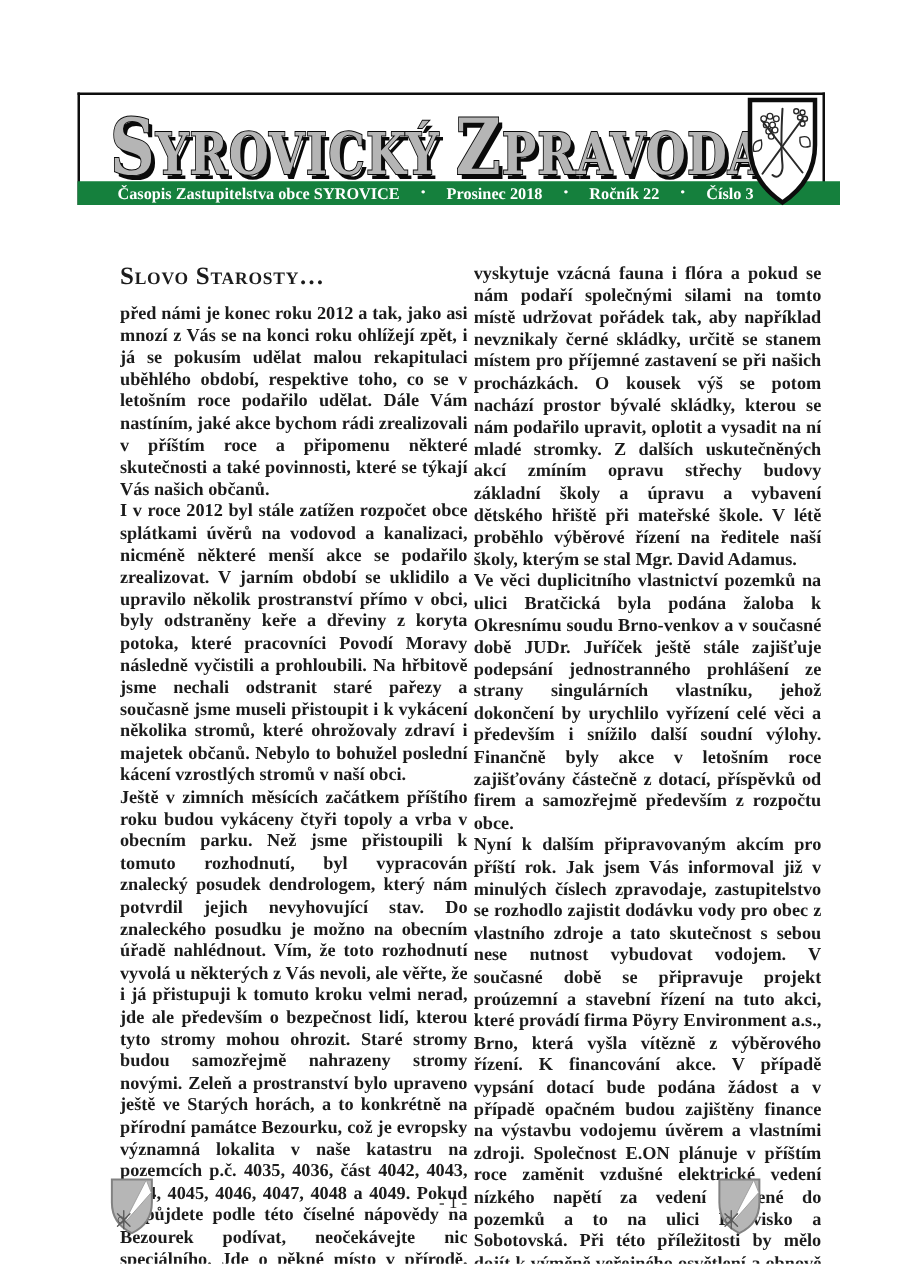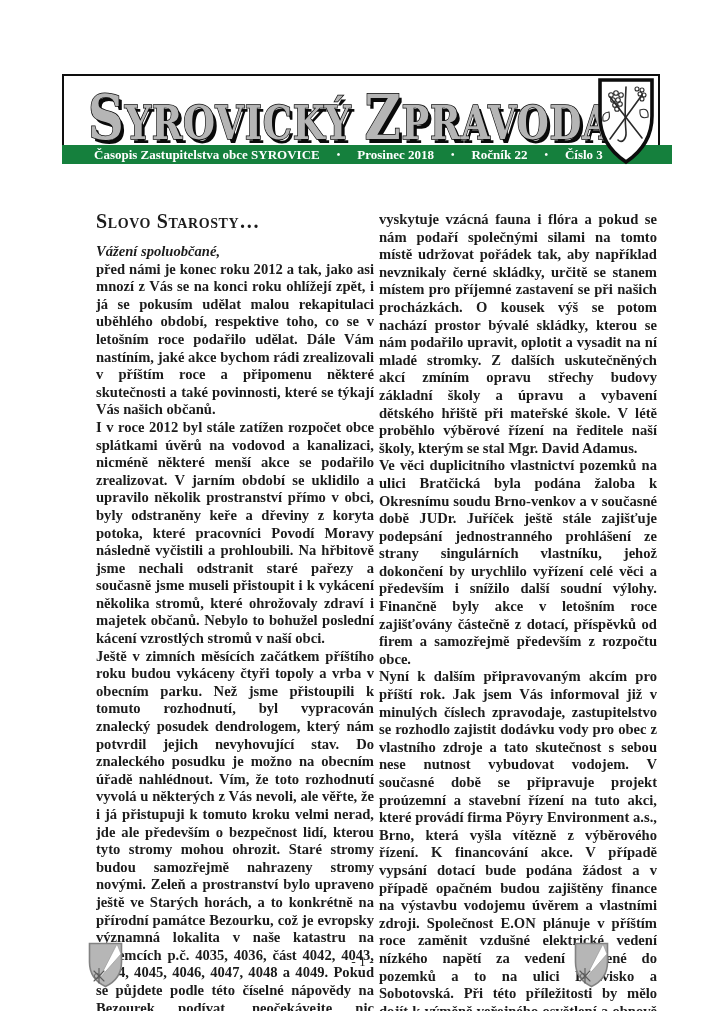--- a/index.html
+++ b/index.html
@@ -164,21 +164,20 @@
           <circle cx="46" cy="23" r="2"></circle>
         <path d="M44,34 q9,-3 8,7 q-9,3 -8,-7 Z"></path>
         <path d="M13,36 q-8,1 -6,9 q8,1 6,-9 Z"></path>
       </g>
     </svg>
   </div>
 
   <div class="columns">
     <div class="col">
       <h2 class="article-heading">Slovo Starosty…</h2>
-      <p class="salutation">Vážení spoluobčané,</p>
       <p>před námi je konec roku 2012 a tak, jako asi mnozí z Vás se na konci roku ohlížejí zpět, i já se pokusím udělat malou rekapitulaci uběhlého období, respektive toho, co se v letošním roce podařilo udělat. Dále Vám nastíním, jaké akce bychom rádi zrealizovali v příštím roce a připomenu některé skutečnosti a také povinnosti, které se týkají Vás našich občanů.</p>
       <p>I v roce 2012 byl stále zatížen rozpočet obce splátkami úvěrů na vodovod a kanalizaci, nicméně některé menší akce se podařilo zrealizovat. V jarním období se uklidilo a upravilo několik prostranství přímo v obci, byly odstraněny keře a dřeviny z koryta potoka, které pracovníci Povodí Moravy následně vyčistili a prohloubili. Na hřbitově jsme nechali odstranit staré pařezy a současně jsme museli přistoupit i k vykácení několika stromů, které ohrožovaly zdraví i majetek občanů. Nebylo to bohužel poslední kácení vzrostlých stromů v naší obci.</p>
       <p>Ještě v zimních měsících začátkem příštího roku budou vykáceny čtyři topoly a vrba v obecním parku. Než jsme přistoupili k tomuto rozhodnutí, byl vypracován znalecký posudek dendrologem, který nám potvrdil jejich nevyhovující stav. Do znaleckého posudku je možno na obecním úřadě nahlédnout. Vím, že toto rozhodnutí vyvolá u některých z Vás nevoli, ale věřte, že i já přistupuji k tomuto kroku velmi nerad, jde ale především o bezpečnost lidí, kterou tyto stromy mohou ohrozit. Staré stromy budou samozřejmě nahrazeny stromy novými. Zeleň a prostranství bylo upraveno ještě ve Starých horách, a to konkrétně na přírodní památce Bezourku, což je evropsky významná lokalita v naše katastru na pozemcích p.č. 4035, 4036, část 4042, 4043, 4044, 4045, 4046, 4047, 4048 a 4049. Pokud se půjdete podle této číselné nápovědy na Bezourek podívat, neočekávejte nic speciálního. Jde o pěkné místo v přírodě, kde se</p>
     </div>
     <div class="col">
       <p>vyskytuje vzácná fauna i flóra a pokud se nám podaří společnými silami na tomto místě udržovat pořádek tak, aby například nevznikaly černé skládky, určitě se stanem místem pro příjemné zastavení se při našich procházkách. O kousek výš se potom nachází prostor bývalé skládky, kterou se nám podařilo upravit, oplotit a vysadit na ní mladé stromky. Z dalších uskutečněných akcí zmíním opravu střechy budovy základní školy a úpravu a vybavení dětského hřiště při mateřské škole. V létě proběhlo výběrové řízení na ředitele naší školy, kterým se stal Mgr. David Adamus.</p>
       <p>Ve věci duplicitního vlastnictví pozemků na ulici Bratčická byla podána žaloba k Okresnímu soudu Brno-venkov a v současné době JUDr. Juříček ještě stále zajišťuje podepsání jednostranného prohlášení ze strany singulárních vlastníku, jehož dokončení by urychlilo vyřízení celé věci a především i snížilo další soudní výlohy. Finančně byly akce v letošním roce zajišťovány částečně z dotací, příspěvků od firem a samozřejmě především z rozpočtu obce.</p>
       <p>Nyní k dalším připravovaným akcím pro příští rok. Jak jsem Vás informoval již v minulých číslech zpravodaje, zastupitelstvo se rozhodlo zajistit dodávku vody pro obec z vlastního zdroje a tato skutečnost s sebou nese nutnost vybudovat vodojem. V současné době se připravuje projekt proúzemní a stavební řízení na tuto akci, které provádí firma Pöyry Environment a.s., Brno, která vyšla vítězně z výběrového řízení. K financování akce. V případě vypsání dotací bude podána žádost a v případě opačném budou zajištěny finance na výstavbu vodojemu úvěrem a vlastními zdroji. Společnost E.ON plánuje v příštím roce zaměnit vzdušné elektrické vedení nízkého napětí za vedení uložené do pozemků a to na ulici Pastvisko a Sobotovská. Při této příležitosti by mělo dojít k výměně veřejného osvětlení a obnově veřejných chodníků.</p>
     </div>
   </div>

